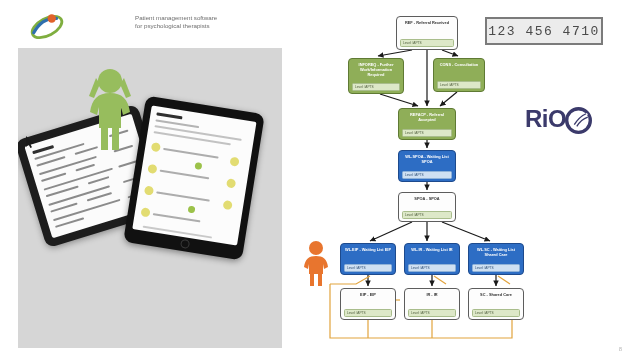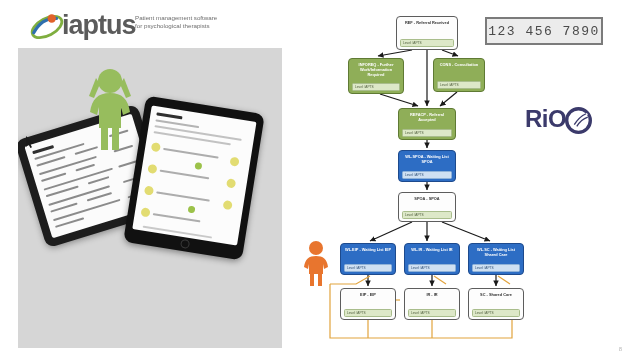--- a/index.html
+++ b/index.html
@@ -87,21 +87,20 @@
 <div id="root">
 
   <div class="left-panel">
 
     <div class="brand-bar">
       <svg class="brand-logo" viewBox="0 0 40 40">
         <ellipse cx="20" cy="20" rx="17" ry="9" fill="none" stroke="#7fae3f" stroke-width="3" transform="rotate(-28 20 20)"></ellipse>
         <path d="M6 26 Q15 10 30 11" fill="none" stroke="#2f6fae" stroke-width="3.4" stroke-linecap="round"></path>
         <circle cx="25" cy="11" r="4.4" fill="#e0622a"></circle>
       </svg>
-      <div class="brand-word">iaptus</div>
       <div class="brand-tag">
         <div>Patient management software</div>
         <div>for psychological therapists</div>
       </div>
     </div>
 
     <div class="photo-area">
 
       <div class="tabletA">
         <div class="screen">
@@ -164,21 +163,21 @@
 
       <svg class="cursor" viewBox="0 0 8 12">
         <path d="M0 0 L0 11 L2.6 8.4 L4.4 12 L6 11.2 L4.2 7.8 L7.6 7.6 Z" fill="#1a1a1a"></path>
       </svg>
     </div>
   </div>
 
   <div class="right-panel">
 
     <div class="numbox">
-      <span>123 456 7890</span>
+      <span>123 456 4710</span>
     </div>
 
     <div class="rio">
       <div class="rio-text">RiO</div>
       <svg viewBox="0 0 32 32" style="position:absolute;left:40px;top:1px;width:27px;height:27px;">
         <circle cx="16" cy="16" r="14" fill="none" stroke="#3b3a6b" stroke-width="4"></circle>
         <path d="M26 7 C16 10 12 16 9 23 C16 22 23 17 27 9 Z" fill="#ffffff"></path>
         <path d="M25 8 C18 11 14 16 11 21" fill="none" stroke="#3b3a6b" stroke-width="1.6"></path>
         <path d="M27 12 C21 14 17 18 14 23" fill="none" stroke="#3b3a6b" stroke-width="1.6"></path>
       </svg>

